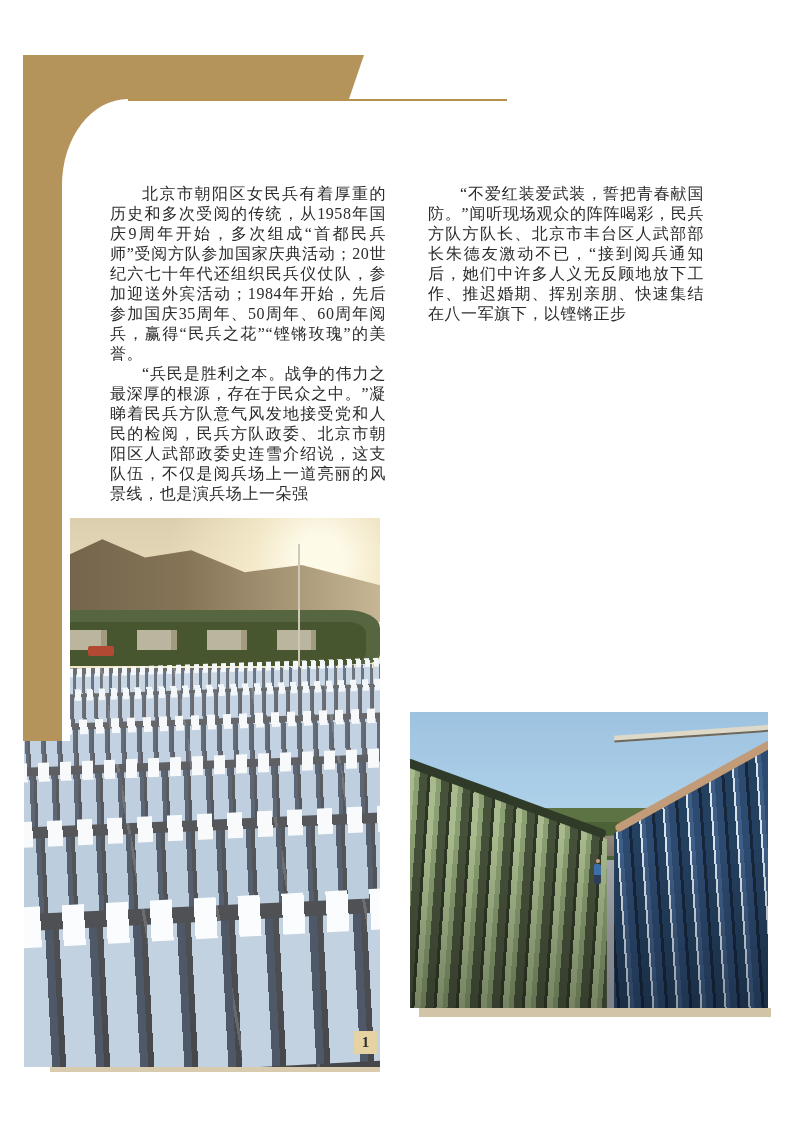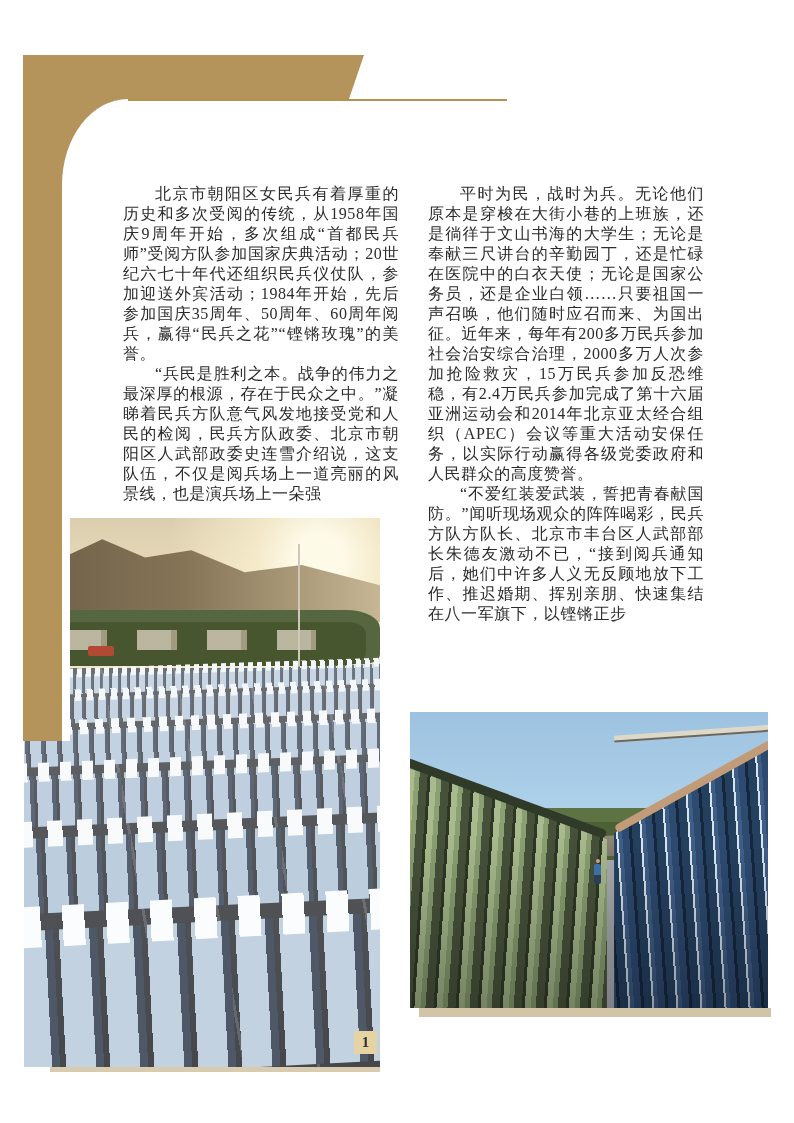--- a/index.html
+++ b/index.html
@@ -24,21 +24,21 @@
   }
   .gold-fillet .fillet-white{
     position:absolute;inset:0;background:#ffffff;border-top-left-radius:66px 86px;
   }
   
   .col{
     position:absolute;top:184px;width:276px;overflow:hidden;
     font-size:16px;line-height:20px;letter-spacing:0.55px;
     color:#2b2b2b;text-align:justify;
   }
-  #col-left{left:123px;height:332px;}
+  #col-left{left:110px;height:332px;}
   #col-right{left:428px;height:500px;}
   .para{margin:0;}
   .para.indent{text-indent:2em;}
   
   .photo-left{
     position:absolute;left:24px;top:518px;width:356px;height:549px;overflow:hidden;
     clip-path:polygon(46px 0,100% 0,100% 100%,0 100%,0 223px,46px 223px);
     background:#e9dcba;
   }
   .ph-sky{position:absolute;left:0;top:0;right:0;height:160px;
@@ -136,21 +136,20 @@
 <div class="gold-strip"></div>
 <div class="gold-fillet">
   <div class="fillet-white"></div>
 </div>
 
 <div class="col" id="col-left">
   <p class="para indent">北京市朝阳区女民兵有着厚重的历史和多次受阅的传统，从1958年国庆9周年开始，多次组成“首都民兵师”受阅方队参加国家庆典活动；20世纪六七十年代还组织民兵仪仗队，参加迎送外宾活动；1984年开始，先后参加国庆35周年、50周年、60周年阅兵，赢得“民兵之花”“铿锵玫瑰”的美誉。</p>
   <p class="para indent">“兵民是胜利之本。战争的伟力之最深厚的根源，存在于民众之中。”凝睇着民兵方队意气风发地接受党和人民的检阅，民兵方队政委、北京市朝阳区人武部政委史连雪介绍说，这支队伍，不仅是阅兵场上一道亮丽的风景线，也是演兵场上一朵强</p>
 </div>
 <div class="col" id="col-right">
-  <p class="para indent">平时为民，战时为兵。无论他们原本是穿梭在大街小巷的上班族，还是徜徉于文山书海的大学生；无论是奉献三尺讲台的辛勤园丁，还是忙碌在医院中的白衣天使；无论是国家公务员，还是企业白领……只要祖国一声召唤，他们随时应召而来、为国出征。近年来，每年有200多万民兵参加社会治安综合治理，2000多万人次参加抢险救灾，15万民兵参加反恐维稳，有2.4万民兵参加完成了第十六届亚洲运动会和2014年北京亚太经合组织（APEC）会议等重大活动安保任务，以实际行动赢得各级党委政府和人民群众的高度赞誉。</p>
   <p class="para indent">“不爱红装爱武装，誓把青春献国防。”闻听现场观众的阵阵喝彩，民兵方队方队长、北京市丰台区人武部部长朱德友激动不已，“接到阅兵通知后，她们中许多人义无反顾地放下工作、推迟婚期、挥别亲朋、快速集结在八一军旗下，以铿锵正步</p>
 </div>
 
 <div class="photo-left">
   <div class="ph-sky"></div>
   <div class="ph-sun"></div>
   <div class="ph-mountain"></div>
   <div class="ph-treeline"></div>
   <div class="ph-treeline2"></div>
   <div class="ph-buildings"></div>

